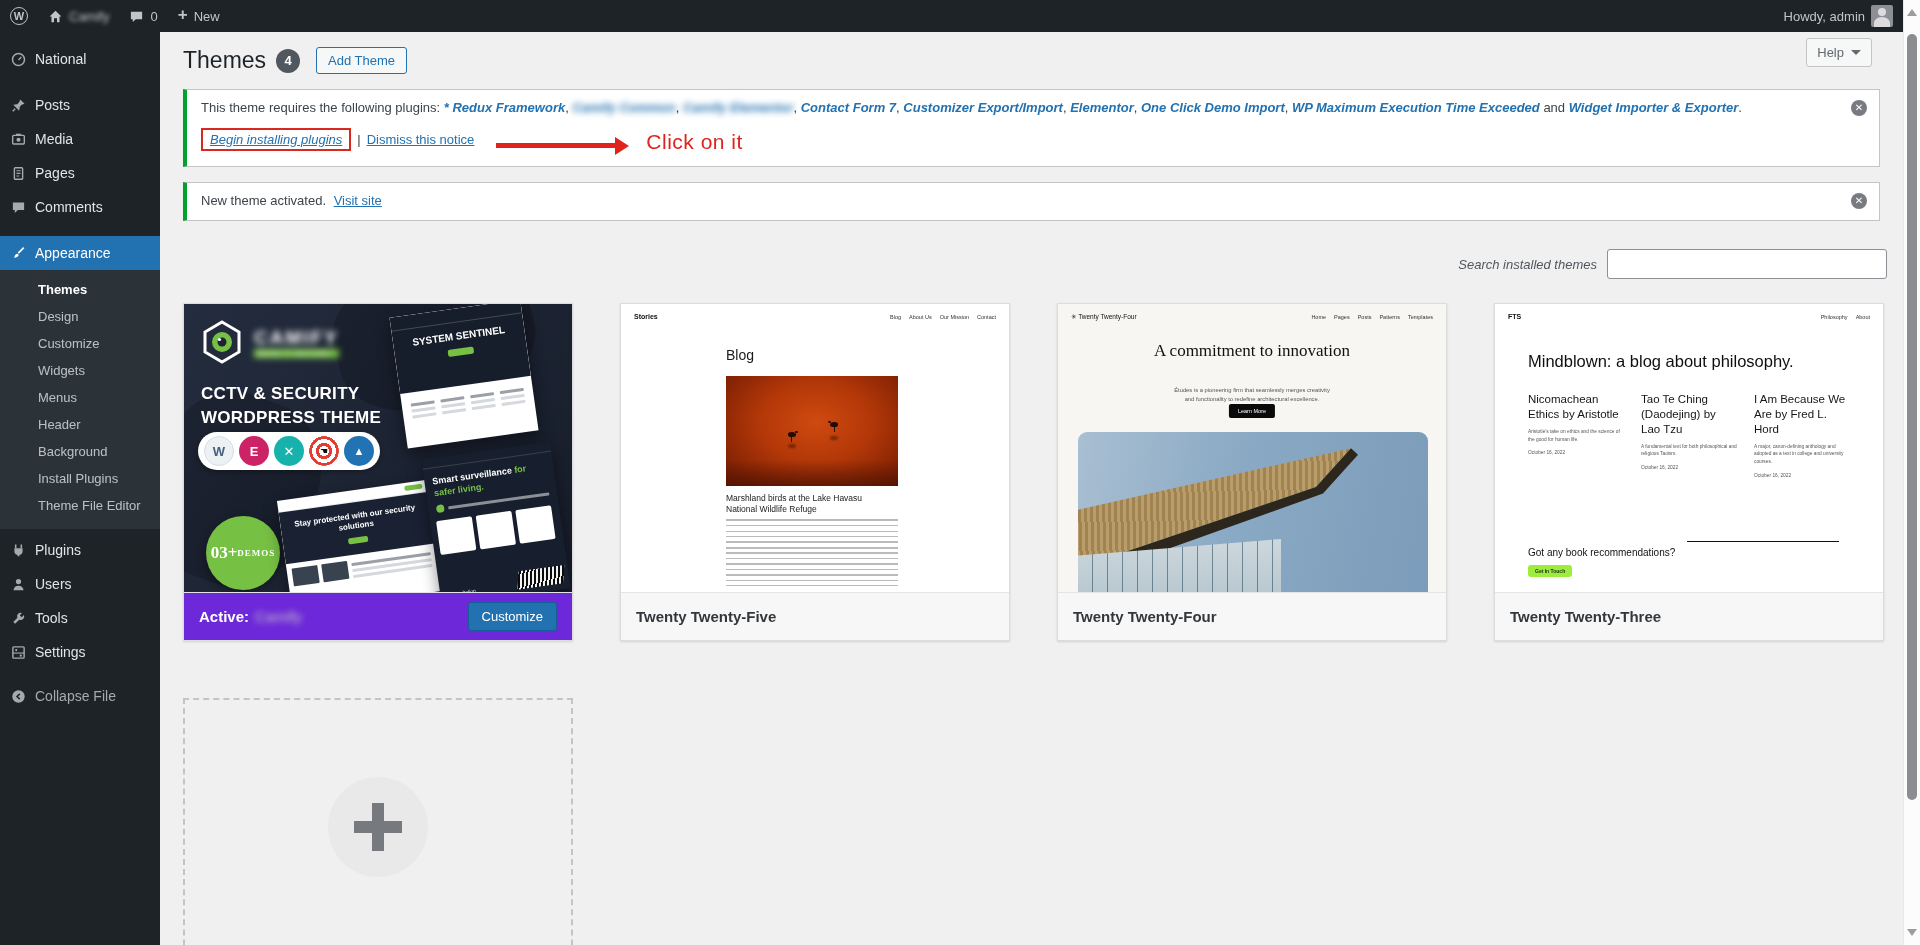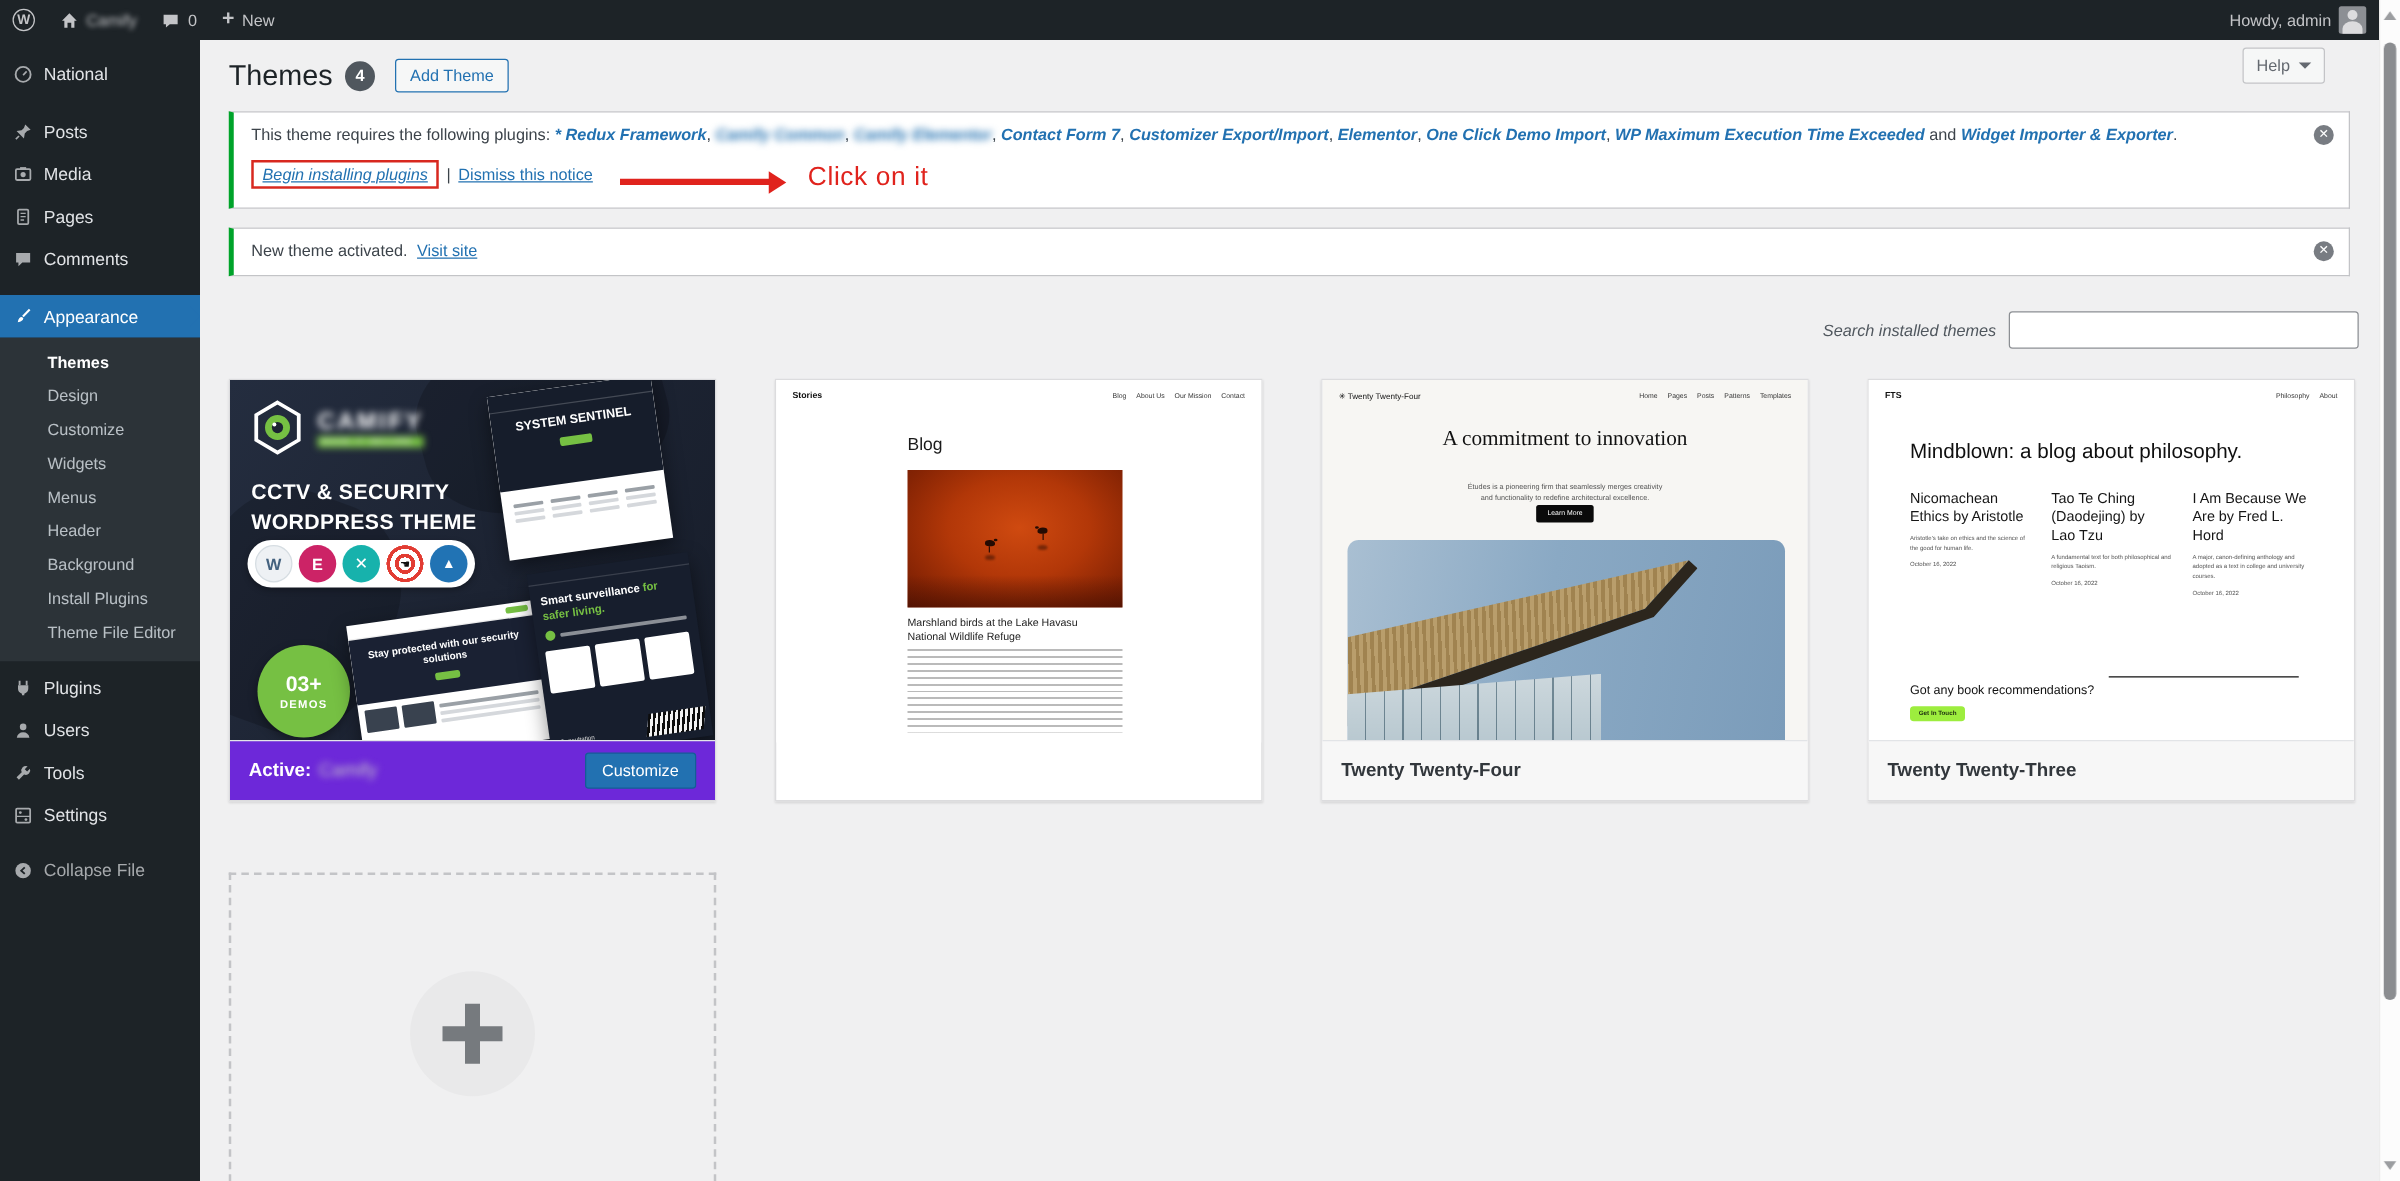--- a/index.html
+++ b/index.html
@@ -29,21 +29,21 @@
   .submenu-item { padding:6px 12px 6px 38px; font-size:13px; color:rgba(240,246,252,.72); cursor:pointer; }
   .submenu-item.current { color:#fff; font-weight:bold; }
   .collapse-item { margin-top:10px; color:#a7aaad; }
 
   
   #content { position:absolute; top:32px; left:160px; right:17px; bottom:0; background:#f0f0f1; }
   #page-header { display:flex; align-items:center; padding:15px 0 0 23px; }
   #page-title { font-size:23px; font-weight:400; color:#1d2327; }
   #theme-count { display:inline-flex; align-items:center; justify-content:center; min-width:24px; height:24px; border-radius:50%; background:#50575e; color:#fff; font-size:13px; font-weight:bold; margin-left:10px; }
   #add-theme-btn { margin-left:16px; padding:5px 11px; font-size:13px; color:#2271b1; background:#f6f7f7; border:1px solid #2271b1; border-radius:3px; cursor:pointer; }
-  #help-tab { position:absolute; top:6px; right:43px; padding:6px 10px; background:#f6f7f7; border:1px solid #c3c4c7; border-radius:3px; font-size:13px; color:#646970; cursor:pointer; display:flex; align-items:center; gap:7px; }
+  #help-tab { position:absolute; top:6px; right:31px; padding:6px 10px; background:#f6f7f7; border:1px solid #c3c4c7; border-radius:3px; font-size:13px; color:#646970; cursor:pointer; display:flex; align-items:center; gap:7px; }
   #help-tab .caret { width:0; height:0; border:5px solid transparent; border-top-color:#646970; margin-top:5px; }
 
   .notice { position:relative; background:#fff; border:1px solid #c3c4c7; border-left:4px solid #00a32a; margin:15px 23px 0 23px; padding:10px 40px 12px 14px; font-size:13px; color:#3c434a; }
   .notice a { color:#2271b1; }
   .plugin-link { font-style:italic; font-weight:bold; cursor:pointer; }
   .dismiss-x { position:absolute; top:10px; right:12px; width:16px; height:16px; border-radius:50%; background:#787c82; color:#fff; font-size:10px; line-height:16px; text-align:center; cursor:pointer; }
   .notice-line2 { display:flex; align-items:center; margin-top:9px; }
   .red-box { border:2px solid #d8281f; padding:2px 7px;font-style:italic; }
   .action-link { text-decoration:underline; cursor:pointer; }
   .pipe-sep { margin:0 6px; color:#3c434a; }
@@ -64,21 +64,21 @@
   .customize-btn { margin-left:auto; background:#2271b1; color:#fff; font-size:13px; font-weight:normal; padding:6px 13px; border-radius:3px; border:1px solid #135e96; cursor:pointer; }
 
   
   .camify-bg { position:absolute; inset:0; background:linear-gradient(125deg,#242d3f 0%,#1c2332 55%,#171d2a 100%); }
   .camify-blob { position:absolute; background:rgba(0,0,0,.18); border-radius:40%; }
   .camify-logo-row { position:absolute; top:16px; left:16px; display:flex; align-items:center; gap:10px; }
   .hexagon { width:44px; height:44px; position:relative; }
   .cam-headline { position:absolute; top:78px; left:17px; color:#fff; font-size:17px; font-weight:800; line-height:1.4; letter-spacing:.3px; }
   .icon-pill { position:absolute; top:128px; left:14px; background:#fff; border-radius:20px; padding:4px 6px; display:flex; gap:5px; box-shadow:0 2px 5px rgba(0,0,0,.3); }
   .pill-circle { width:30px; height:30px; border-radius:50%; display:flex; align-items:center; justify-content:center; font-weight:bold; color:#fff; font-size:13px; }
-  .demos-badge { position:absolute; left:22px; top:212px; width:74px; height:74px; border-radius:50%; background:#76c043; color:#fff; display:flex; flex-direction:column; align-items:center; justify-content:center; font-weight:800; box-shadow:0 3px 8px rgba(0,0,0,.35); }
+  .demos-badge { position:absolute; left:22px; top:212px; width:74px; height:74px; border-radius:50%; background:#76c043; color:#fff; display:flex; flex-direction:row; align-items:center; justify-content:center; font-weight:800; box-shadow:0 3px 8px rgba(0,0,0,.35);font-family:Liberation Serif, serif; }
   .demos-badge .big { font-size:17px; }
   .demos-badge .small { font-size:9px; letter-spacing:1px; }
   .mockup { position:absolute; background:#fff; box-shadow:0 6px 16px rgba(0,0,0,.45); transform:rotate(-8deg); overflow:hidden; }
   .mock-a { left:214px; top:4px; width:132px; height:132px; }
   .mock-a .hero { background:#161d2b; height:58%; padding:14px 8px 0 8px; text-align:center; color:#fff; font-weight:800; font-size:10px; line-height:1.25; }
   .mini-btn { display:inline-block; background:#76c043; width:26px; height:7px; border-radius:2px; margin-top:5px; }
   .mock-cols { display:flex; justify-content:space-around; padding:8px 6px; }
   .mock-col { width:20%; }
   .tiny-line { height:3px; background:#d5d8dc; margin:3px 0; border-radius:1px; }
   .tiny-line.dk { background:#9aa0a6; }
@@ -436,20 +436,23 @@
         <div class="tt5-img">
           <div class="bird" style="left:62px;top:56px;"></div>
           <div class="bird" style="left:104px;top:46px;transform:scaleX(-1);"></div>
           <div class="bird-refl" style="left:62px;top:68px;"></div>
           <div class="bird-refl" style="left:104px;top:60px;"></div>
           <div style="position:absolute;left:0;bottom:0;width:100%;height:26px;background:linear-gradient(transparent,rgba(60,12,2,.55));"></div>
         </div>
         <div class="tt5-post-title">Marshland birds at the Lake Havasu National Wildlife Refuge</div>
         <div class="skeleton-para"></div>
       </div>
+      <div class="theme-footer">
+        <span>Twenty Twenty-Five</span>
+      </div>
     </div>
 
     <div class="theme-card">
       <div class="preview">
         <div class="tt4-bg"></div>
         <div class="site-hd">
           <span class="site-logo" style="font-weight:normal;font-size:6.5px;"><span>✳</span> <span>Twenty Twenty-Four</span></span>
           <span class="site-nav">
             <span>Home</span>
               <span>Pages</span>

